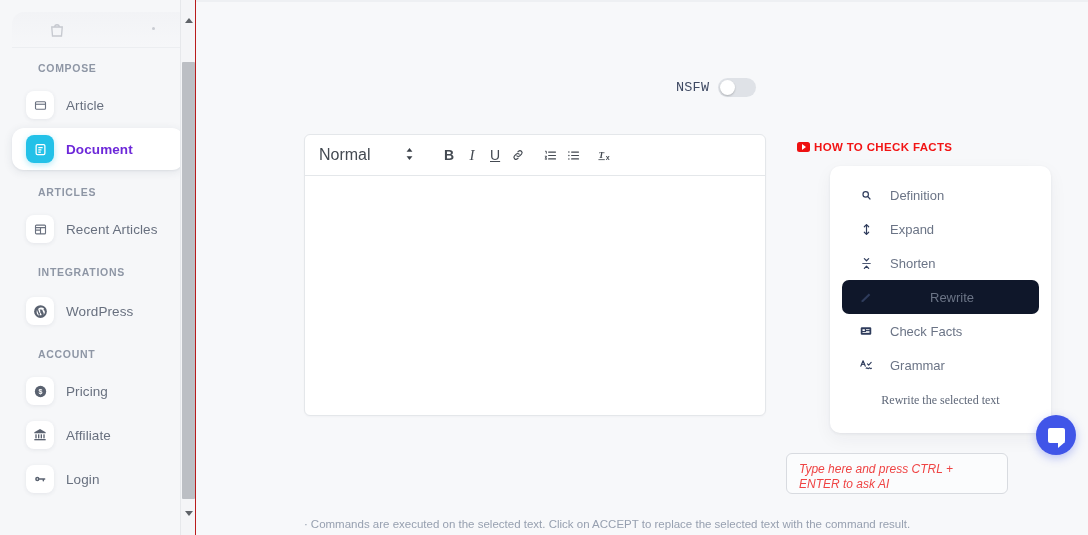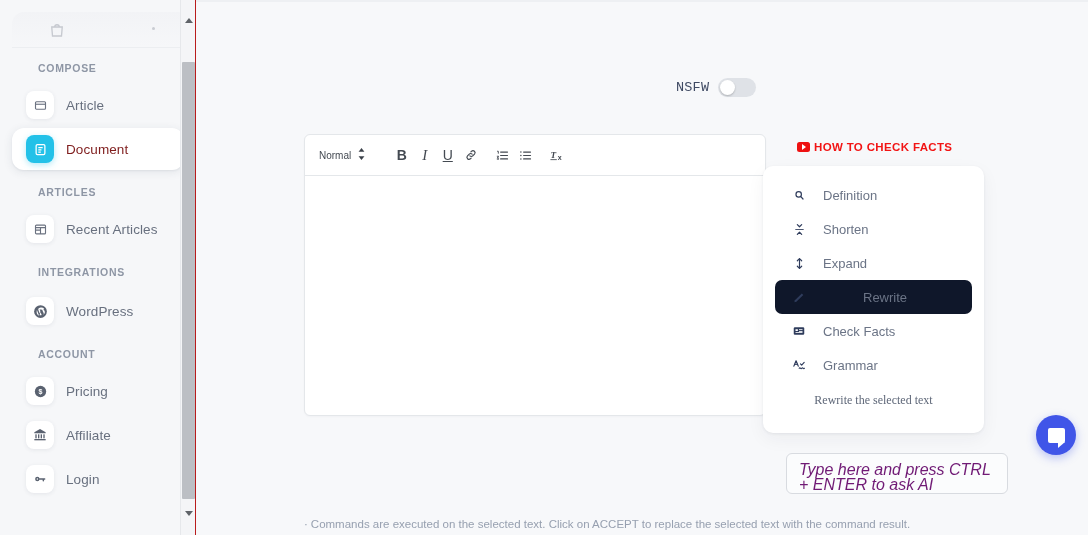--- a/index.html
+++ b/index.html
@@ -55,21 +55,21 @@
     background: #ffffff;
     box-shadow: 0 1px 4px rgba(40,55,80,.09);
     display: flex; align-items: center; justify-content: center;
     flex: 0 0 28px;
     color: #6b7280;
   }
   .nav-item.active .nav-ico { background: #22c1e8; color: #fff; box-shadow: 0 2px 6px rgba(34,193,232,.35); }
   .nav-label {
     margin-left: 12px; font-size: 13.5px; color: #68707f; letter-spacing: .1px;
   }
-  .nav-item.active .nav-label { color: #7f1d1d; font-weight: 400; }
+  .nav-item.active .nav-label { color: #6d28d9; font-weight: 700; }
 
   
   #sb-track {
     position: absolute; right: 0; top: 0; width: 15px; height: 535px;
     background: #f4f5f7; border-left: 1px solid #e6e8eb;
   }
   .sb-btn {
     position: absolute; left: 0; width: 15px; height: 15px;
     background: #f4f5f7; display: flex; align-items: center; justify-content: center;
   }
@@ -102,22 +102,22 @@
   #editor {
     position: absolute; left: 304px; top: 134px; width: 462px; height: 282px;
     background: #ffffff; border: 1px solid #e4e7ea; border-radius: 6px;
     box-shadow: 0 1px 2px rgba(20,30,50,.03);
   }
   #editor-toolbar {
     height: 41px; border-bottom: 1px solid #e4e7ea;
     display: flex; align-items: center; padding-left: 14px; gap: 0px;
   }
   .tb-select {
-    display: flex; align-items: center; gap: 6px;
-    font-size: 10px; color: #444a52; margin-right: 24px;
+    display: flex; align-items: center; gap: 34px;
+    font-size: 16px; color: #444a52; margin-right: 24px;
     cursor: pointer;
   }
   .tb-btn {
     width: 23px; height: 24px; display: flex; align-items: center; justify-content: center;
     color: #444a52; cursor: pointer; font-size: 13.5px;
   }
   .tb-gap { width: 9px; }
   #editor-body { height: 239px; }
 
   
@@ -128,21 +128,21 @@
   #howto-icon {
     width: 13px; height: 10px; background: #ee1111; border-radius: 2.5px;
     display: flex; align-items: center; justify-content: center;
   }
   #howto-tri { width:0;height:0;border-left:4px solid #fff;border-top:3px solid transparent;border-bottom:3px solid transparent;margin-left:1px;}
   #howto-text {
     font-size: 11.5px; font-weight: 700; color: #f21414; letter-spacing: .35px;
   }
 
   #cmd-card {
-    position: absolute; left: 763px; top: 166px; width: 221px; height: 267px;
+    position: absolute; left: 830px; top: 166px; width: 221px; height: 267px;
     background: #ffffff; border-radius: 10px;
     box-shadow: 0 1px 3px rgba(30,40,60,.07), 0 6px 18px rgba(30,40,60,.05);
     padding-top: 12px;
   }
   .cmd-item {
     display: flex; align-items: center; height: 34px;
     margin: 0 12px; padding-left: 16px; border-radius: 7px; cursor: pointer;
   }
   .cmd-item.selected { background: #0f172a; gap: 40px; }
   .cmd-ico {
@@ -154,21 +154,21 @@
   #cmd-hint {
     text-align: center; font-size: 12px; color: #5e6778; margin-top: 11px; font-family: Liberation Serif, serif;
   }
 
   #ask-box {
     position: absolute; left: 786px; top: 453px; width: 222px; height: 41px;
     border: 1px solid #d8dbe0; border-radius: 6px; background: #fbfcfd;
     padding: 8px 12px;
   }
   #ask-placeholder {
-    font-size: 16px; font-style: italic; color: #701a75; line-height: 15px;
+    font-size: 12px; font-style: italic; color: #ef4444; line-height: 15px;
   }
 
   
   #footer-note {
     position: absolute; left: 304px; top: 518px;
     font-size: 11.5px; color: #97a0b0;
   }
   #footer-note .bullet { margin-right: 3px; }
 
   
@@ -390,37 +390,37 @@
           <circle cx="10.5" cy="10" r="5"></circle>
             <path d="M14.5 14l4 4.5"></path>
         </svg>
       </span>
       <span class="cmd-label">Definition</span>
     </div>
 
     <div class="cmd-item">
       <span class="cmd-ico">
         <svg viewBox="0 0 24 24" width="13" height="15" fill="none" stroke="#2f3c5c" stroke-width="2.2" stroke-linecap="round" stroke-linejoin="round">
+          <path d="M12 3.5v17"></path>
+            <path d="M8 7l4-4 4 4"></path>
+            <path d="M8 17l4 4 4-4"></path>
+        </svg>
+      </span>
+      <span class="cmd-label">Expand</span>
+    </div>
+
+    <div class="cmd-item">
+      <span class="cmd-ico">
+        <svg viewBox="0 0 24 24" width="13" height="15" fill="none" stroke="#2f3c5c" stroke-width="2.2" stroke-linecap="round" stroke-linejoin="round">
           <path d="M8 3l4 4 4-4"></path>
             <path d="M8 21l4-4 4 4"></path>
             <path d="M5 12h14" stroke-width="1.6"></path>
         </svg>
       </span>
       <span class="cmd-label">Shorten</span>
-    </div>
-
-    <div class="cmd-item">
-      <span class="cmd-ico">
-        <svg viewBox="0 0 24 24" width="13" height="15" fill="none" stroke="#2f3c5c" stroke-width="2.2" stroke-linecap="round" stroke-linejoin="round">
-          <path d="M12 3.5v17"></path>
-            <path d="M8 7l4-4 4 4"></path>
-            <path d="M8 17l4 4 4-4"></path>
-        </svg>
-      </span>
-      <span class="cmd-label">Expand</span>
     </div>
 
     <div class="cmd-item selected">
       <span class="cmd-ico">
         <svg viewBox="0 0 24 24" width="13" height="13" fill="#2f3c5c">
           <path d="M3.5 17.3l-.9 3.6 3.6-.9L19 7.2l-2.7-2.7L3.5 17.3z"></path>
         </svg>
       </span>
       <span class="cmd-label">Rewrite</span>
     </div>

